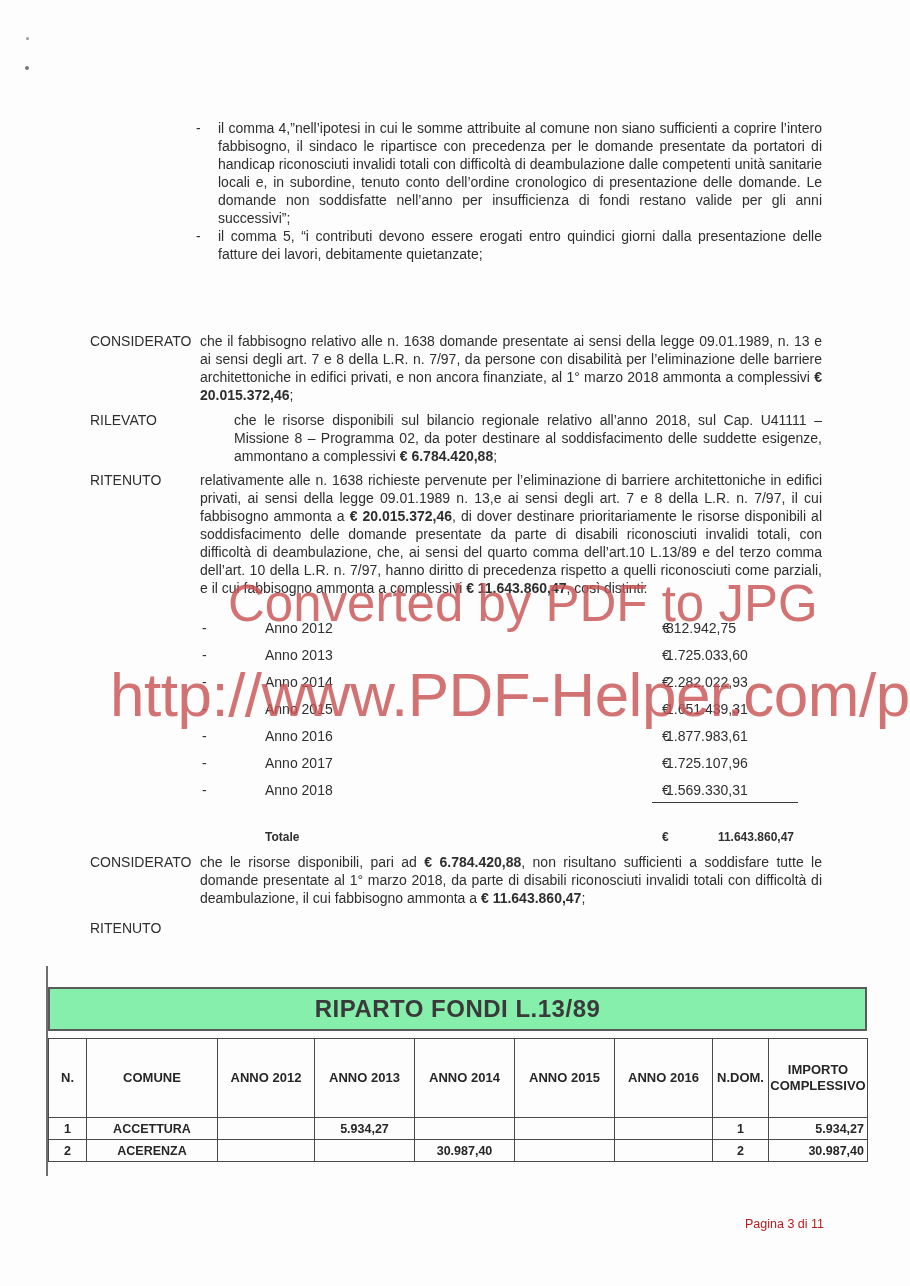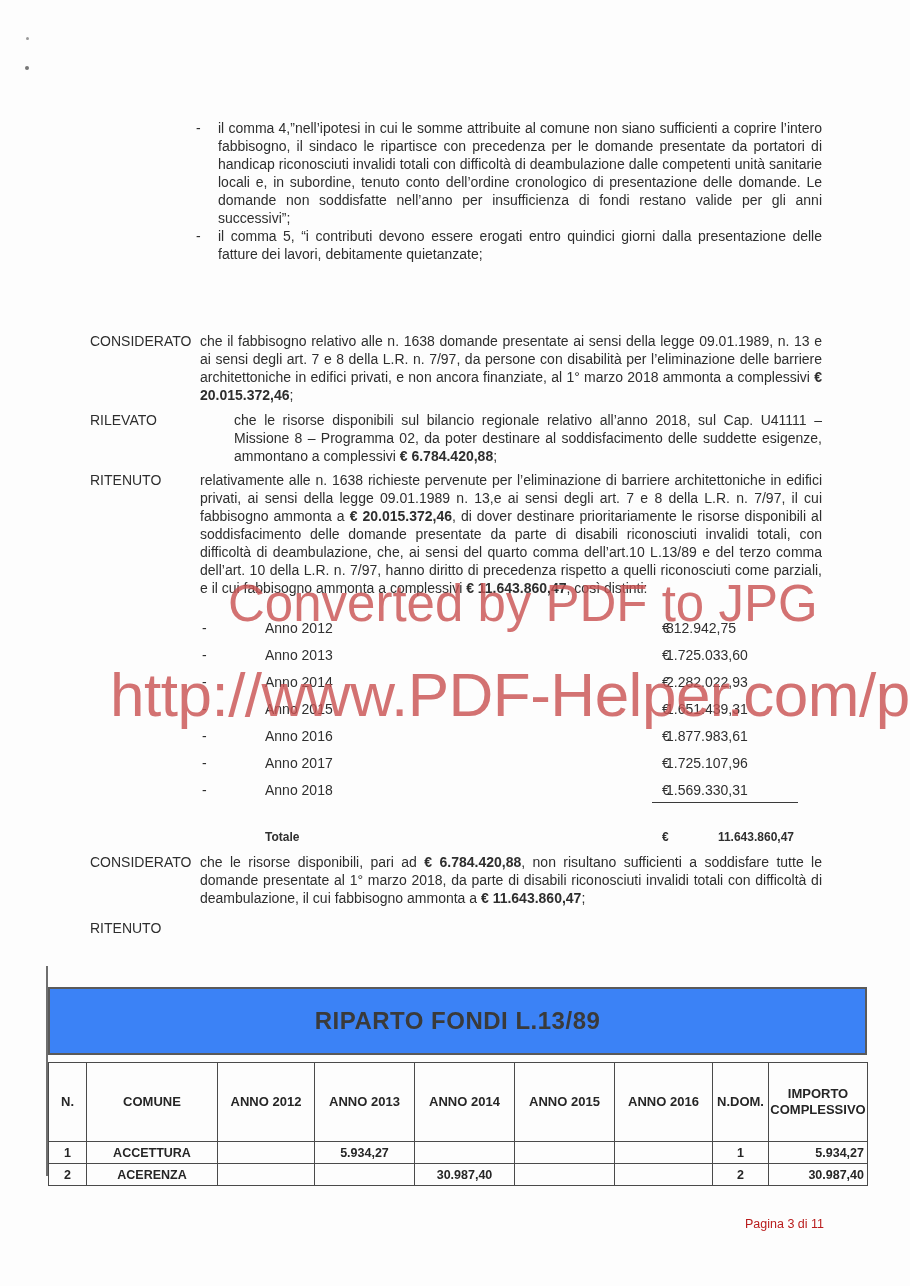--- a/index.html
+++ b/index.html
@@ -51,22 +51,22 @@
   .totale-row .tlabel{position:absolute;left:65px;font-weight:bold;}
   .totale-row .euro{position:absolute;left:462px;font-weight:bold;}
   .totale-row .amount{position:absolute;left:466px;width:128px;text-align:right;font-weight:bold;}
 
   
   .tbl-left-artifact{position:absolute;left:46px;top:966px;width:2px;height:210px;background:#6f6f6f;}
   .riparto{position:absolute;left:48px;top:987px;width:819px;}
   .riparto-title{
     box-sizing:border-box;
     border:2px solid #5a5a5a;
-    background:#3b82f6;
-    height:68px;
+    background:#86efac;
+    height:44px;
     display:flex;align-items:center;justify-content:center;
     font-size:24px;font-weight:bold;color:#3a3a3a;letter-spacing:0.5px;
   }
   .riparto-gap{height:7px;}
   table.grid{border-collapse:collapse;width:819px;table-layout:fixed;}
   table.grid th, table.grid td{
     border:1.5px solid #4a4a4a;
     font-family:"Liberation Sans", sans-serif;
     color:#262626;
     overflow:hidden;white-space:nowrap;

